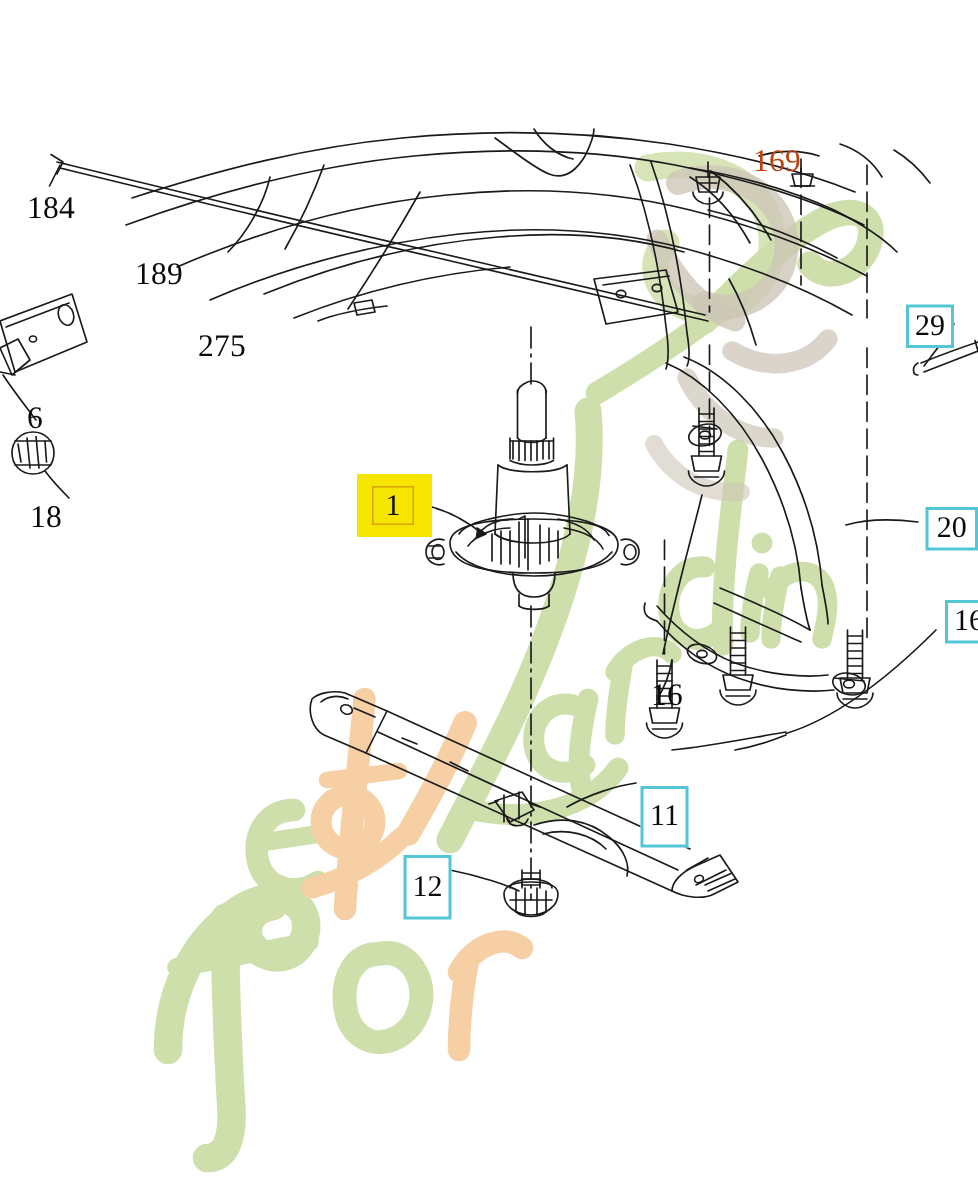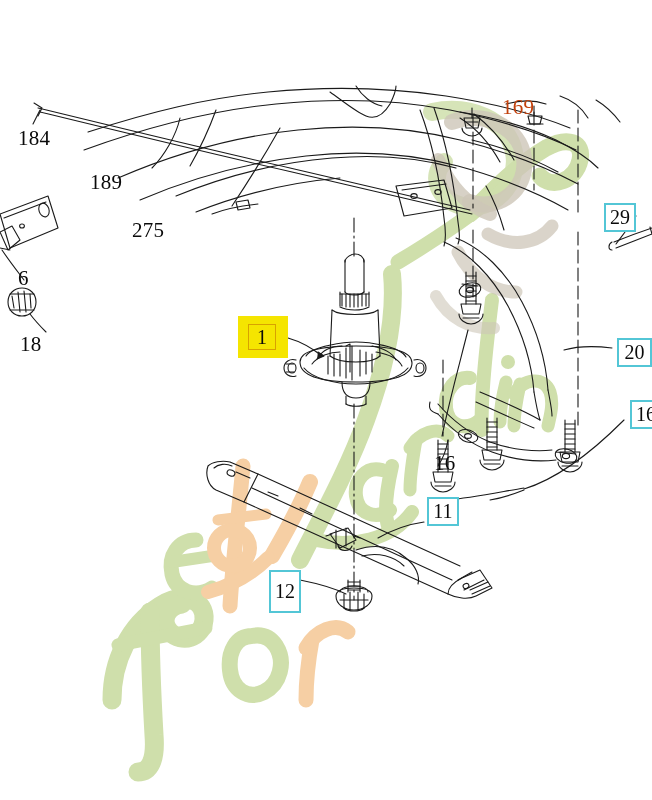--- a/index.html
+++ b/index.html
@@ -393,17 +393,17 @@
   </div>
 
   <div class="lbl boxed" style="left:604px;top:203px;width:32px;height:29px;">29</div>
 
   <div class="lbl boxed" style="left:617px;top:338px;width:35px;height:29px;">20</div>
 
   <div class="lbl boxed" style="left:630px;top:400px;width:32px;height:29px;">16</div>
 
   <div class="lbl plain" style="left:434px;top:453px;">16</div>
 
-  <div class="lbl boxed" style="left:427px;top:497px;width:32px;height:29px;">11</div>
+  <div class="lbl boxed" style="left:427px;top:524px;width:32px;height:41px;">11</div>
 
   <div class="lbl boxed" style="left:269px;top:570px;width:32px;height:43px;">12</div>
 
 </div>
 
 </body></html>

